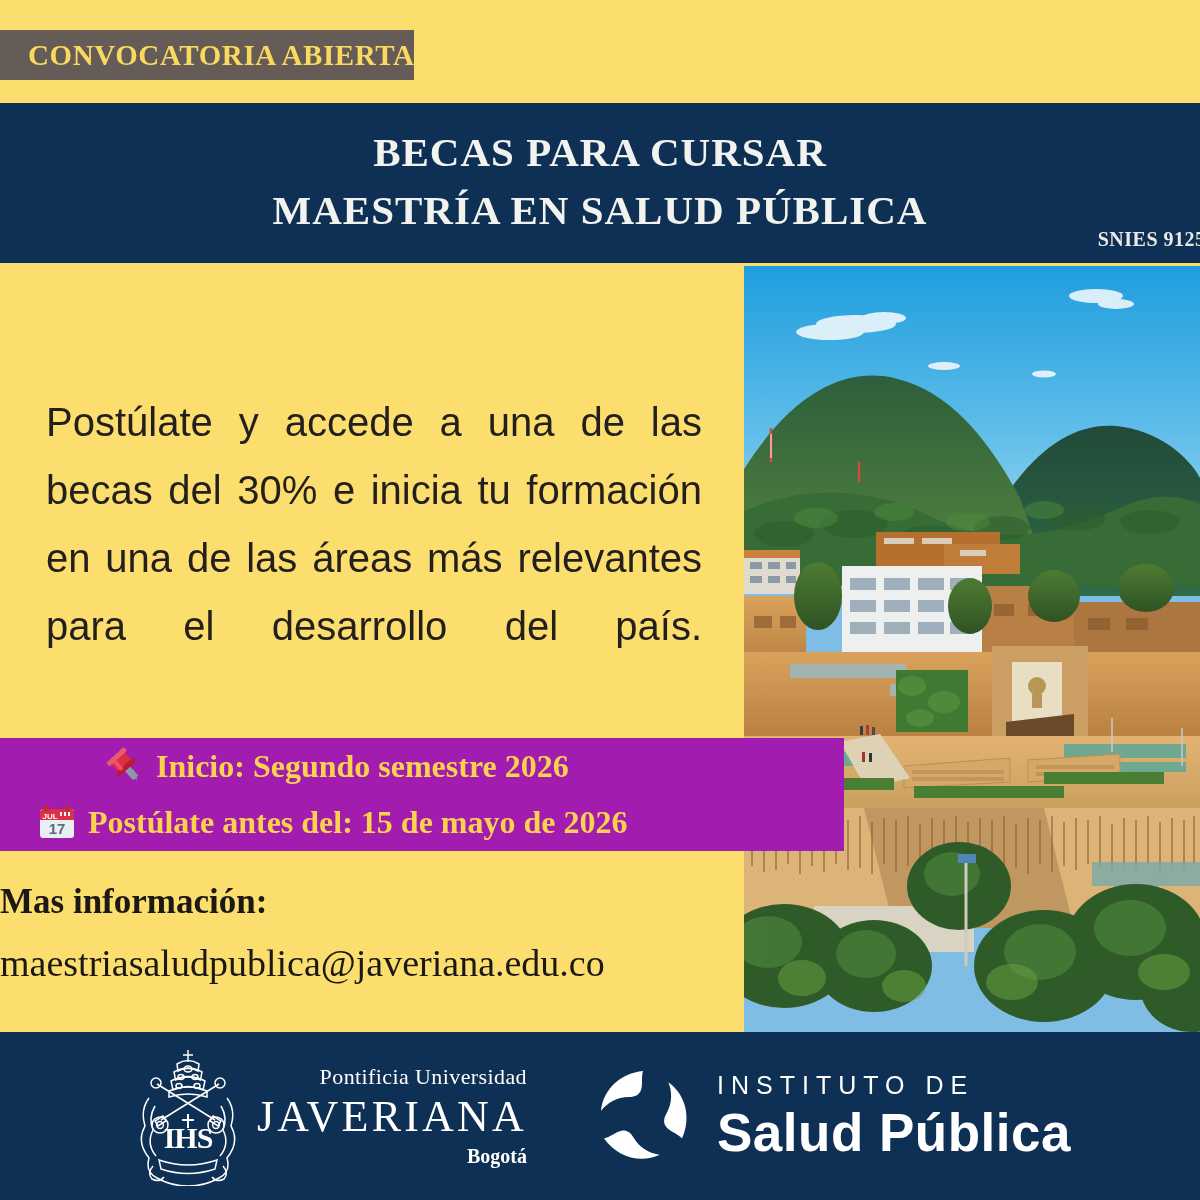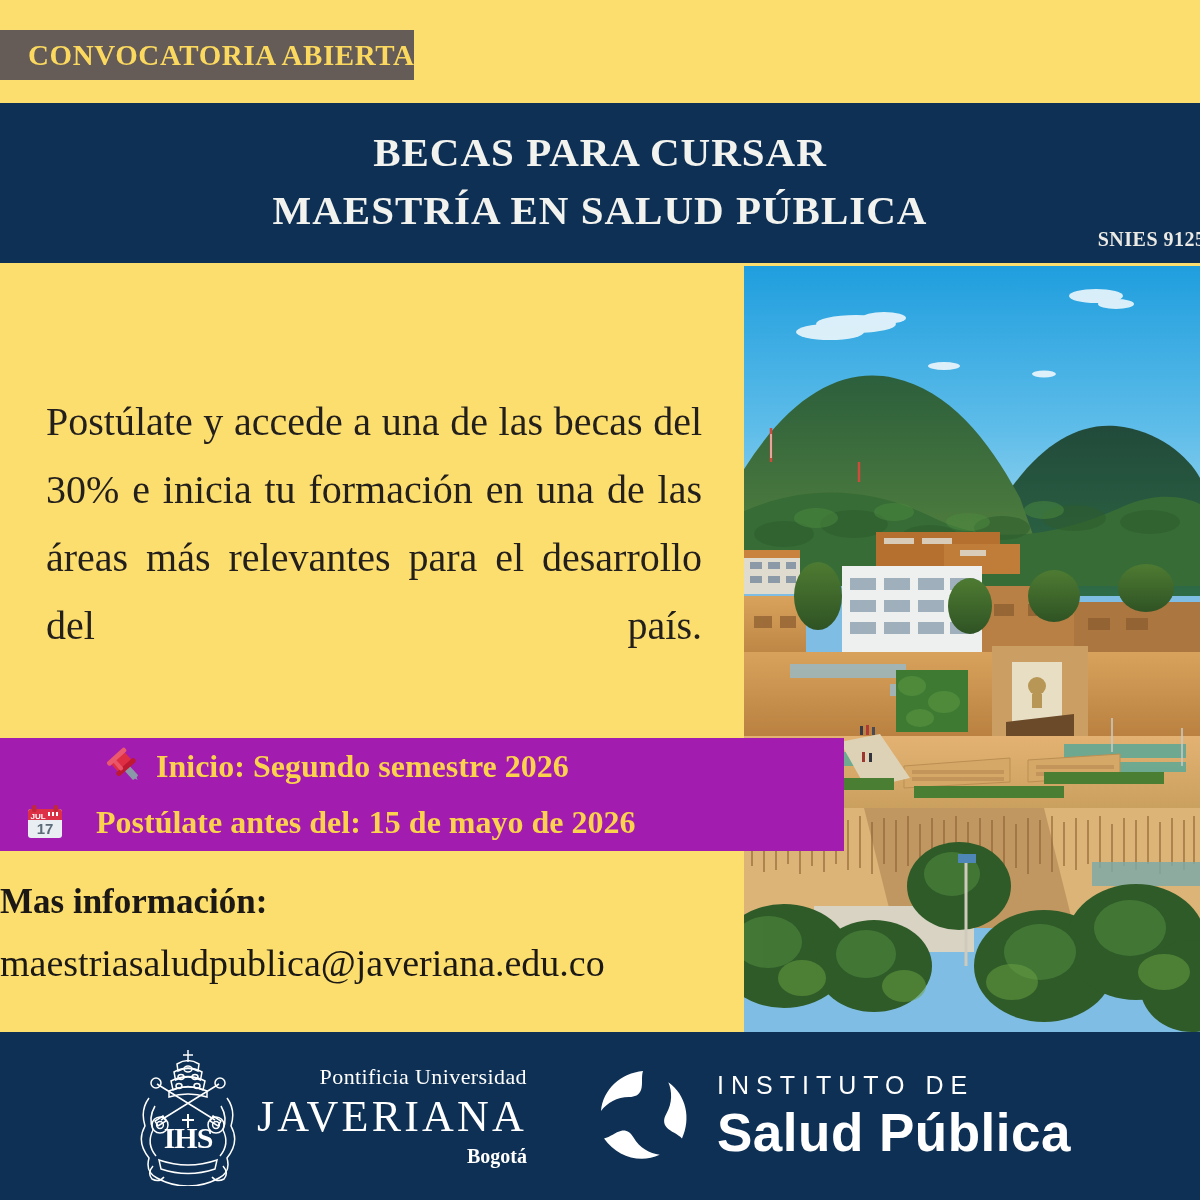--- a/index.html
+++ b/index.html
@@ -91,21 +91,21 @@
     overflow: hidden;
     background: #7fbde4;
   }
   .photo svg { display: block; }
 
   .body-copy {
     position: absolute;
     left: 46px; top: 348px;
     width: 656px;
     color: #231f1c;
-    font-family: Liberation Serif, serif;
+    font-family: Liberation Sans, sans-serif;
     font-size: 40px;
     line-height: 68px;
     text-align: justify;
     text-justify: inter-word;
   }
   .body-copy::after {
     content: "";
     display: inline-block;
     width: 100%;
   }
@@ -121,21 +121,21 @@
     display: flex;
     align-items: center;
     height: 56px;
     color: #fbd24e;
     font-family: "Liberation Serif", serif;
     font-weight: bold;
     font-size: 32px;
     white-space: nowrap;
   }
   .date-row.start { padding-left: 104px; }
-  .date-row.deadline { padding-left: 24px; gap: 20px; }
+  .date-row.deadline { padding-left: 36px; }
   .date-icon {
     width: 42px;
     height: 42px;
     margin-right: 10px;
     flex: none;
     position: relative;
   }
 
   
   .pin-svg { display:block; }

